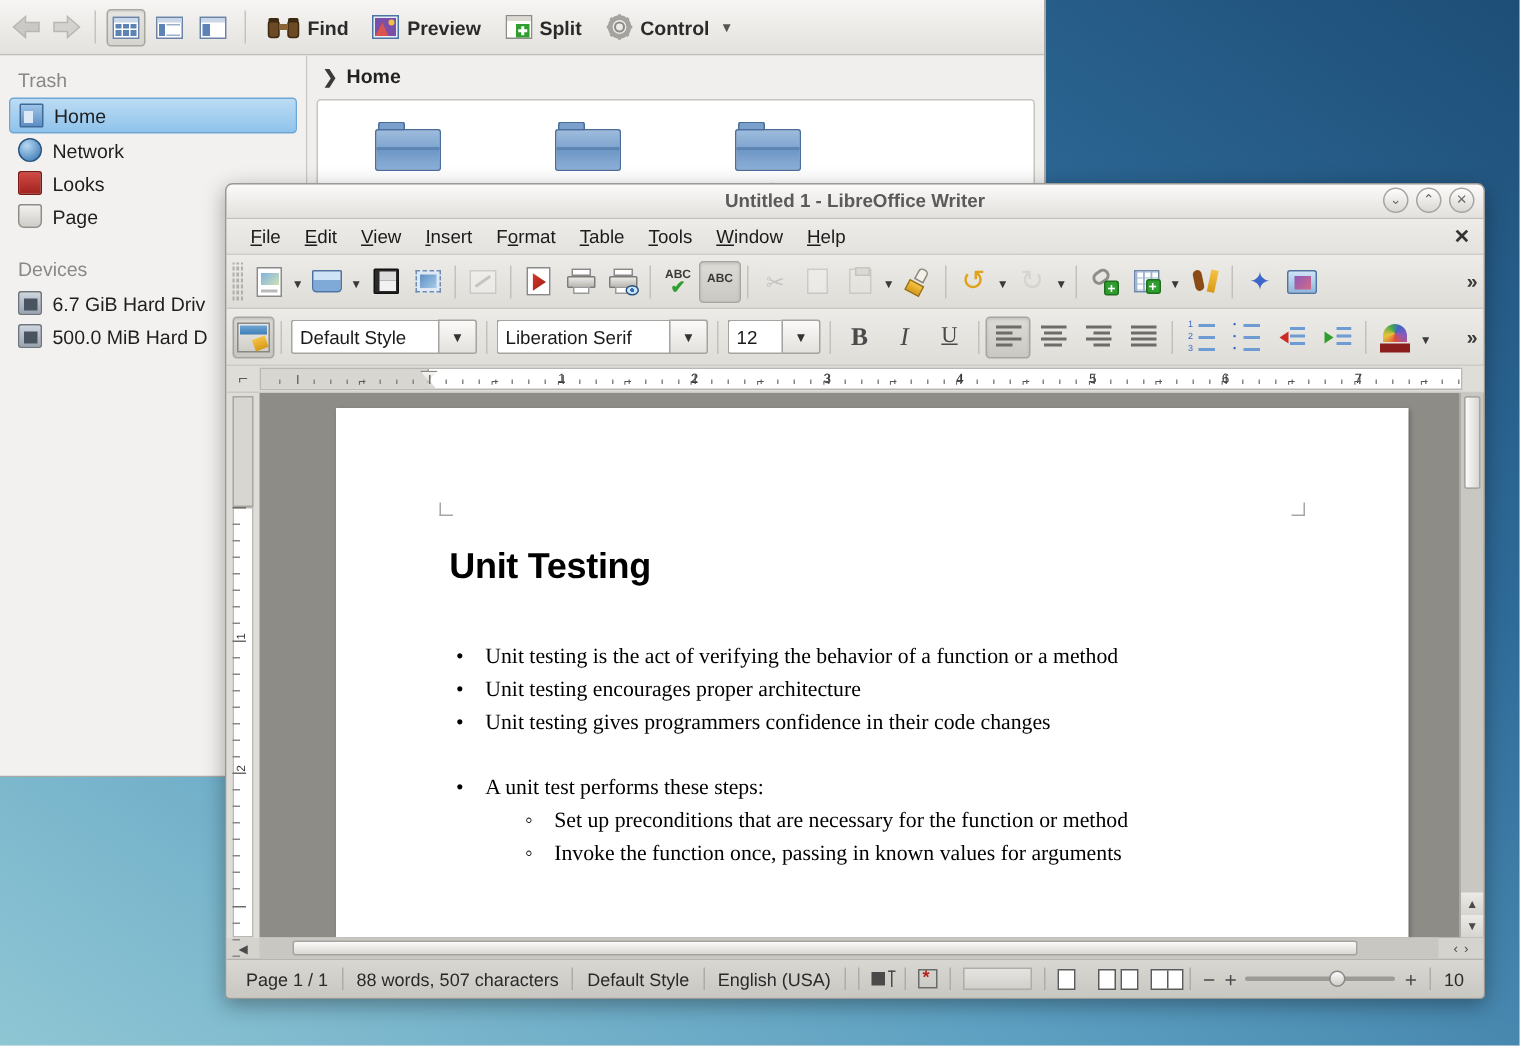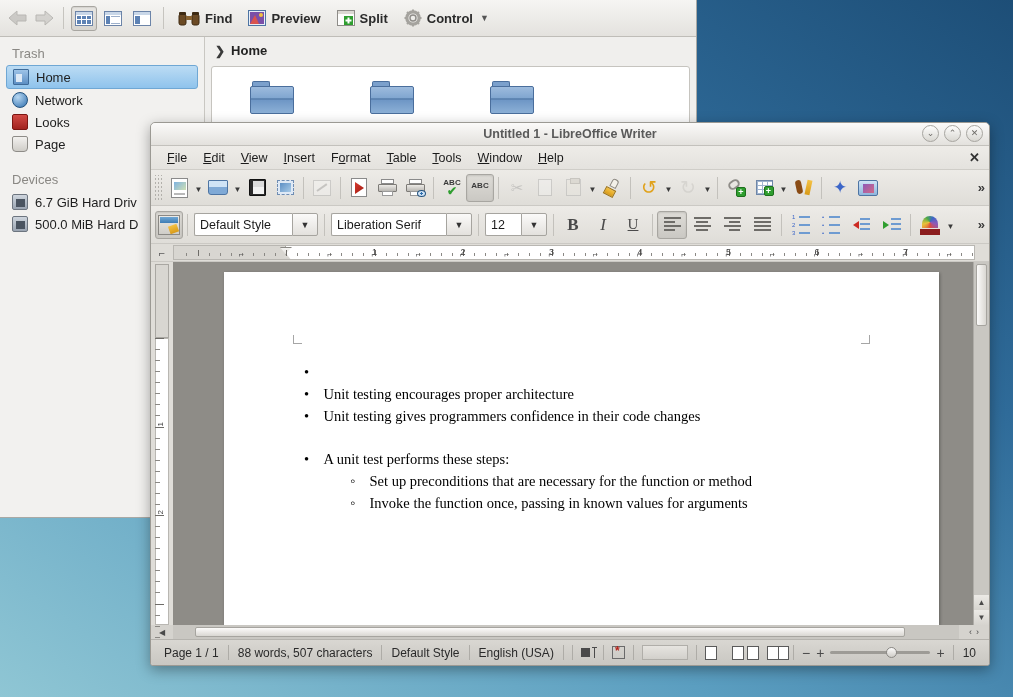--- a/index.html
+++ b/index.html
@@ -869,24 +869,26 @@
         <div class="vt" style="top: 363.625px;"></div>
         <div class="vt" style="top: 374.688px;"></div>
         <div class="vn" style="top: 159.5px;">1</div>
         <div class="vn" style="top: 248px;">2</div>
       </div>
     <div class="canvas">
       <div class="page">
         <div class="corner tl"></div>
         <div class="corner tr"></div>
         <div class="page-body">
+          <div class="h1">Unit Testing</div>
 
           <ul class="bul">
             <li>
                 <span class="b">•</span>
+                <span>Unit testing is the act of verifying the behavior of a function or a method</span>
               </li>
             <li>
                 <span class="b">•</span>
                 <span>Unit testing encourages proper architecture</span>
               </li>
             <li>
                 <span class="b">•</span>
                 <span>Unit testing gives programmers confidence in their code changes</span>
               </li>
           </ul>

